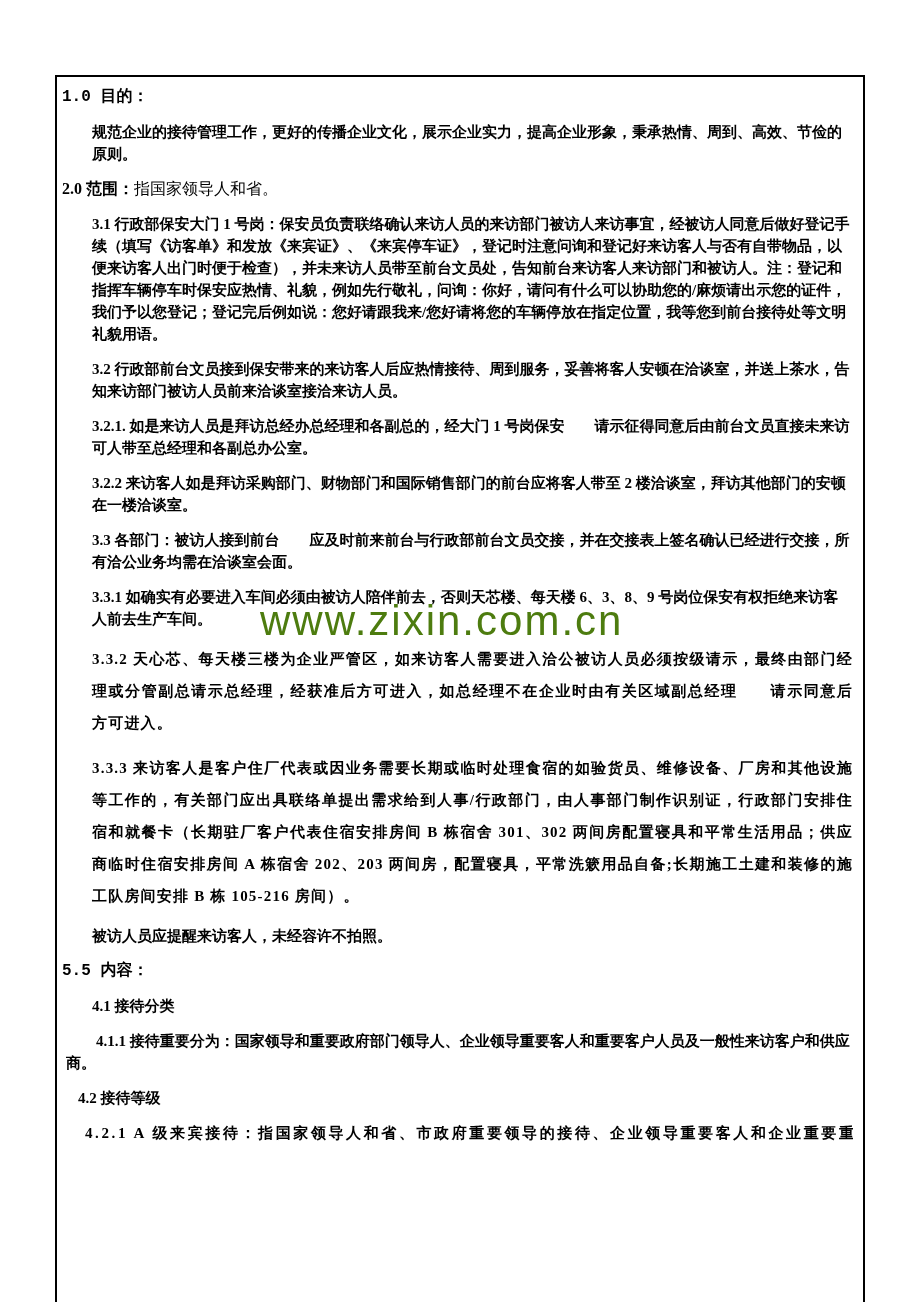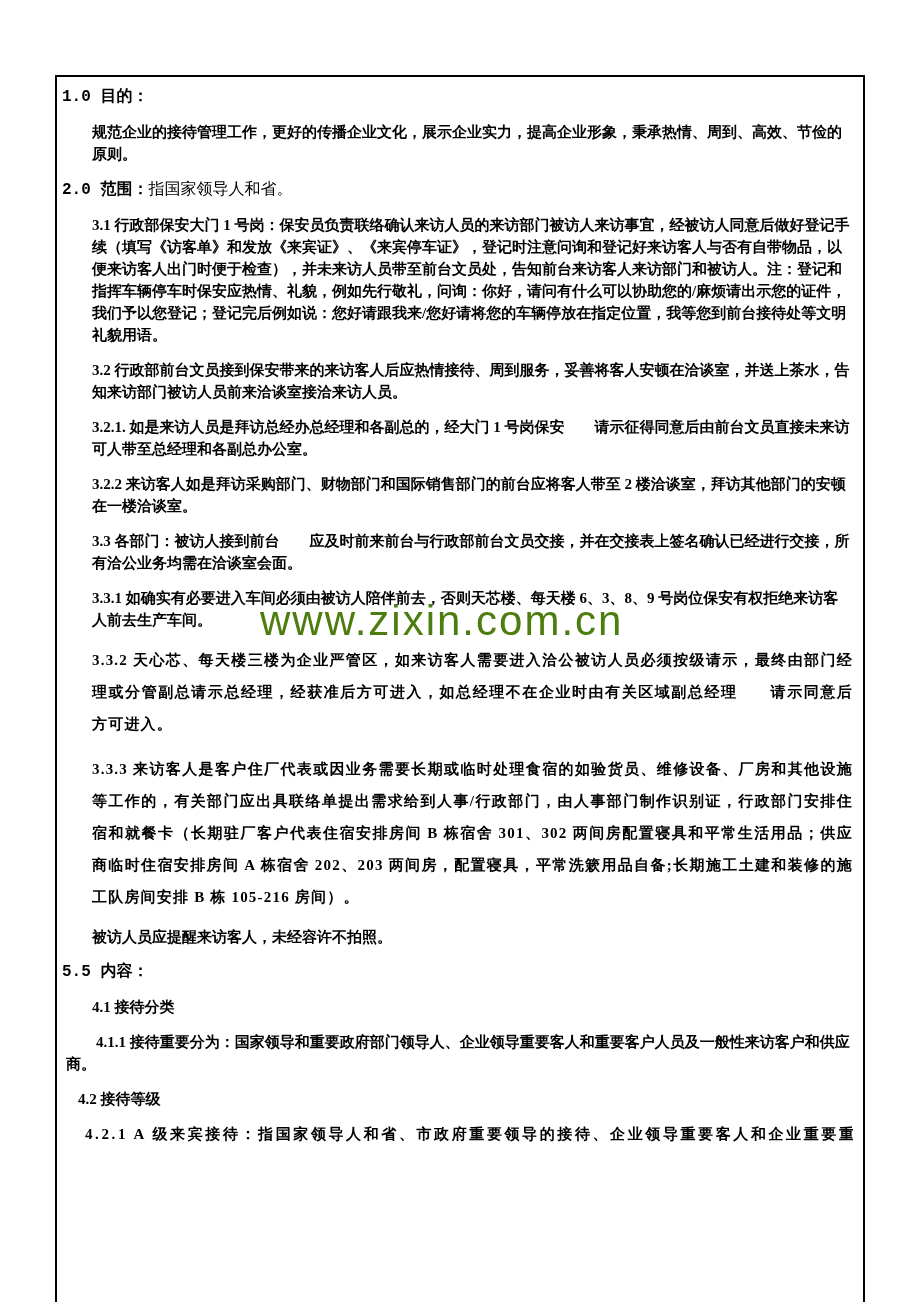--- a/index.html
+++ b/index.html
@@ -40,21 +40,21 @@
     font-weight: bold;
     line-height: 22px;
     margin: 0 0 13px 0;
     font-family: Liberation Mono, monospace;
   }
   .hline {
     font-size: 16px;
     line-height: 22px;
     margin: 0 0 13px 0;
   }
-  .bold { font-weight: bold; font-family: Liberation Mono, monospace; }
+  .bold { font-weight: bold; }
   .b {
     font-size: 15px;
     line-height: 22px;
     margin: 0 0 13px 30px;
     font-weight: bold;
   }
   .wide {
     line-height: 32px;
     text-align: justify;
     letter-spacing: 1.2px;

